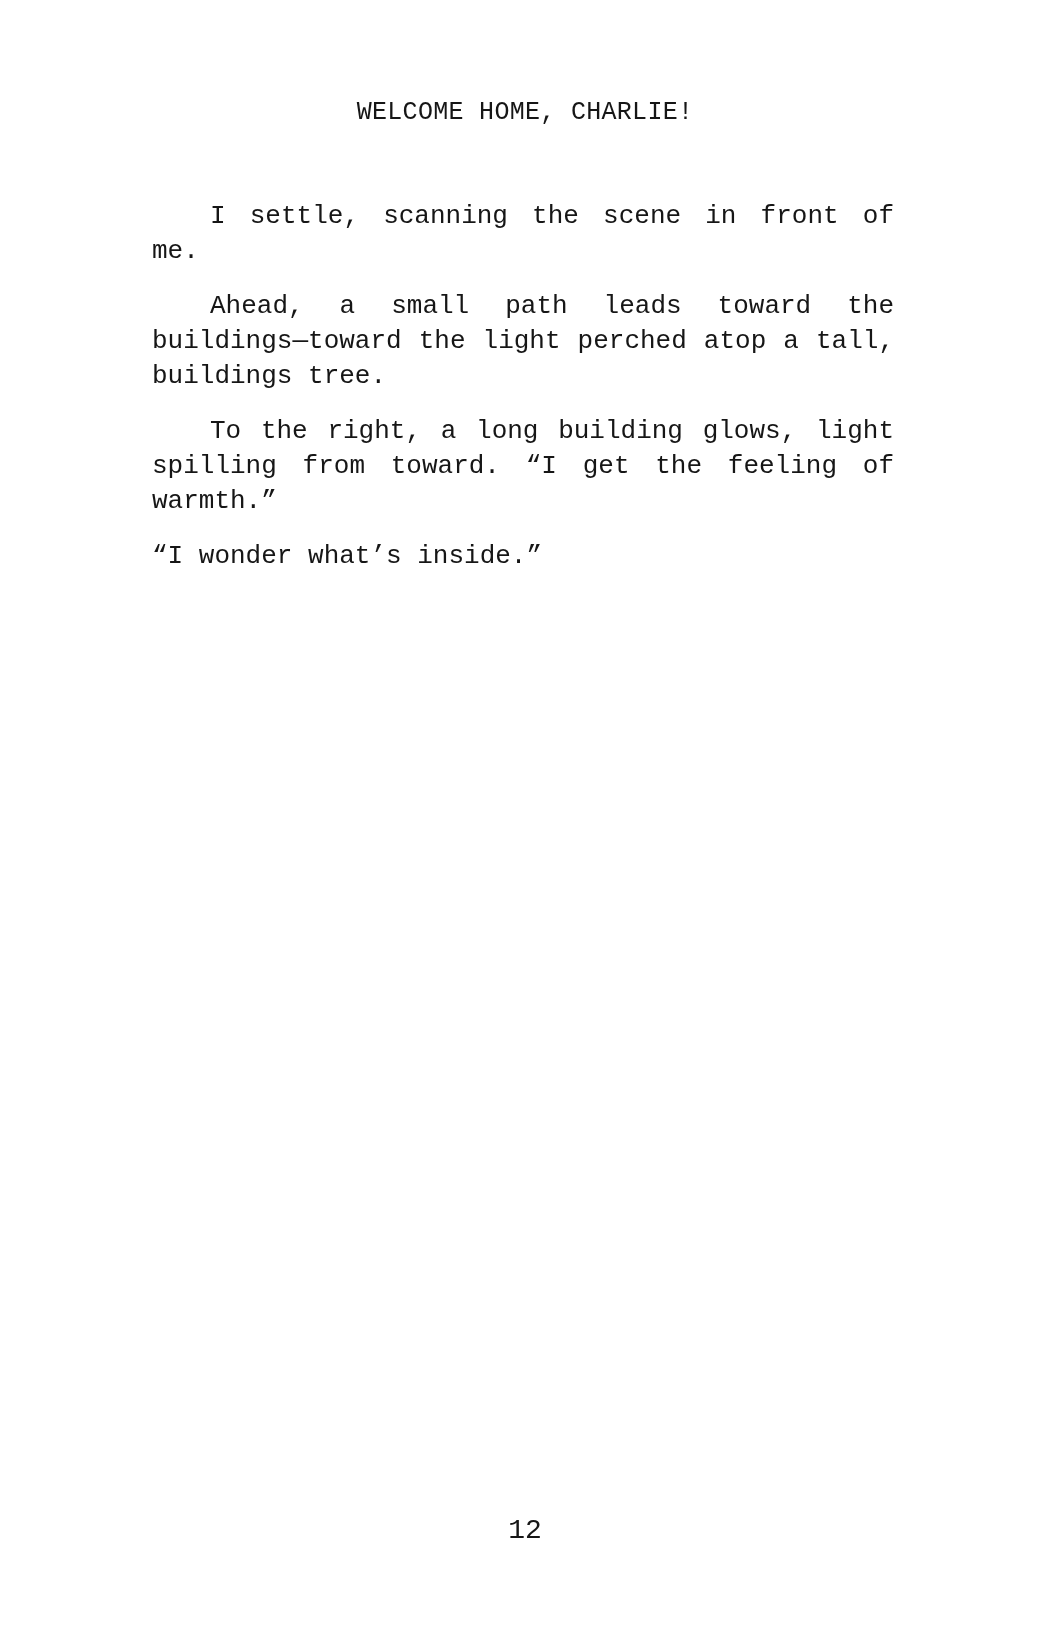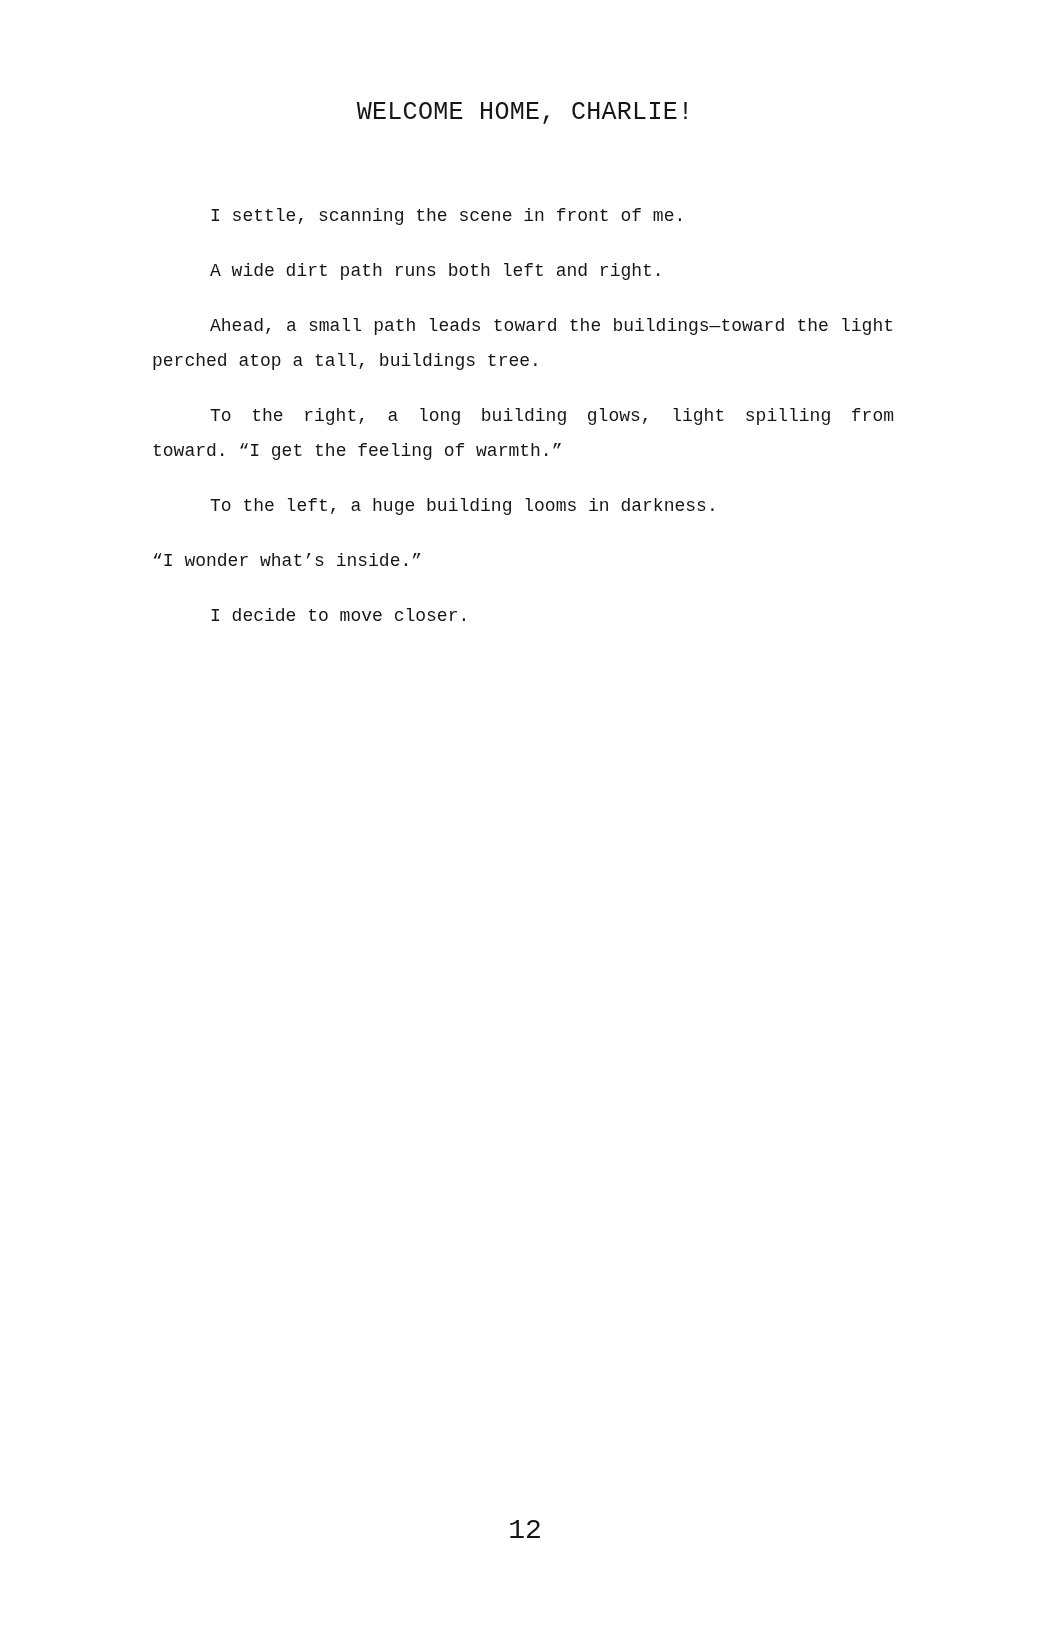--- a/index.html
+++ b/index.html
@@ -25,21 +25,21 @@
     font-size: 25px;
     line-height: 25px;
     letter-spacing: 0.3px;
     white-space: nowrap;
   }
   .body-text {
     position: absolute;
     top: 199px;
     left: 152px;
     width: 742px;
-    font-size: 18px;
+    font-size: 26px;
     line-height: 35px;
     text-align: justify;
   }
   .body-text p {
     margin: 0 0 20px 0;
     padding: 0;
   }
   .body-text p.indent {
     text-indent: 58px;
   }
@@ -55,23 +55,20 @@
 </style>
 </head>
 <body>
 
 <div class="page">
 
   <div class="running-head">WELCOME HOME, CHARLIE!</div>
 
   <div class="body-text">
     <p class="indent">I settle, scanning the scene in front of me.</p>
-    <p class="indent">A wide dirt path runs both left and right.</p>
     <p class="indent">Ahead, a small path leads toward the buildings—toward the light perched atop a tall, buildings tree.</p>
     <p class="indent">To the right, a long building glows, light spilling from toward. “I get the feeling of warmth.”</p>
-    <p class="indent">To the left, a huge building looms in darkness.</p>
     <p>“I wonder what’s inside.”</p>
-    <p class="indent">I decide to move closer.</p>
   </div>
 
   <div class="folio">12</div>
 
 </div>
 
 </body></html>

